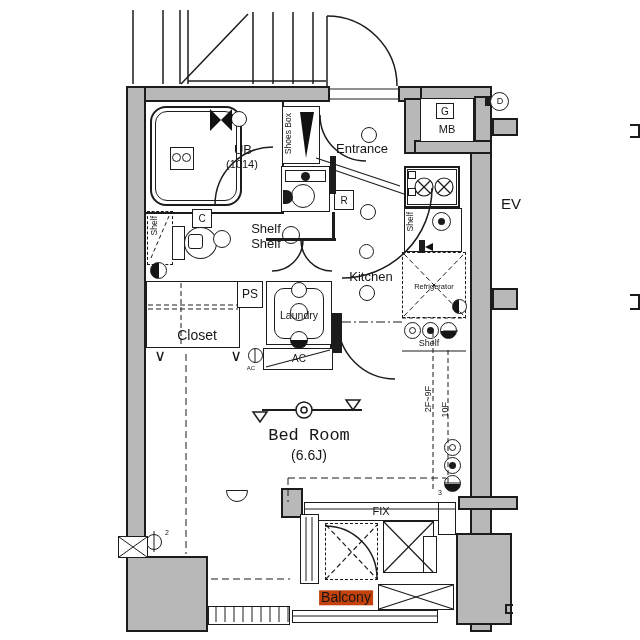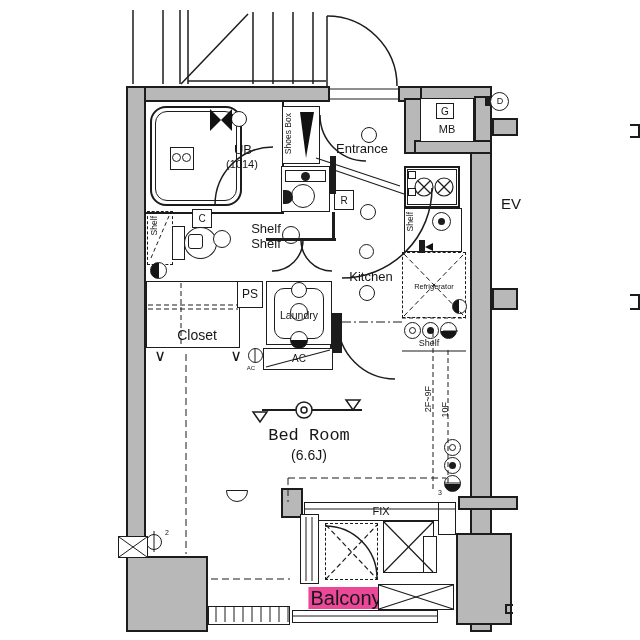--- a/index.html
+++ b/index.html
@@ -141,21 +141,21 @@
   <div class="circ" style="left:444px;top:475px;width:17px;height:17px;background:linear-gradient(0deg,#151515 50%,#fff 50%);"></div>
   <div class="lbl" style="left:440px;top:493px;font-size:7px;">3</div>
 
   <div class="boxt" style="left:304px;top:502px;width:152px;height:19px;"></div>
   <div class="lbl" style="left:381px;top:511px;font-size:11px;background:#fff;padding:0 2px;">FIX</div>
   <div class="boxt" style="left:438px;top:502px;width:18px;height:33px;"></div>
   <div class="boxt" style="left:300px;top:514px;width:19px;height:70px;"></div>
   <div class="dash" style="left:325px;top:523px;width:53px;height:57px;"></div>
   <div class="boxt" style="left:383px;top:521px;width:51px;height:52px;"></div>
   <div class="boxt" style="left:423px;top:536px;width:14px;height:37px;"></div>
-  <div class="lbl" style="left:346px;top:598px;font-size:20px;background:#ec4899;padding:0 2px;">Balcony</div>
+  <div class="lbl" style="left:346px;top:598px;font-size:14px;background:#c2410c;padding:0 2px;">Balcony</div>
   <div class="boxt" style="left:378px;top:584px;width:76px;height:26px;"></div>
   <div class="boxt" style="left:208px;top:606px;width:82px;height:19px;"></div>
   <div class="boxt" style="left:292px;top:610px;width:146px;height:13px;"></div>
 
   <div class="abs" style="left:630px;top:124px;width:10px;height:14px;border:2px solid var(--line);border-left:none;"></div>
   <div class="abs" style="left:630px;top:294px;width:10px;height:16px;border:2px solid var(--line);border-left:none;"></div>
   <div class="abs" style="left:505px;top:604px;width:8px;height:10px;border:2px solid var(--line);border-right:none;"></div>
 
   <svg width="640" height="640" viewBox="0 0 640 640" fill="none" stroke="#1c1c1c" stroke-width="1.5">
     <g>

